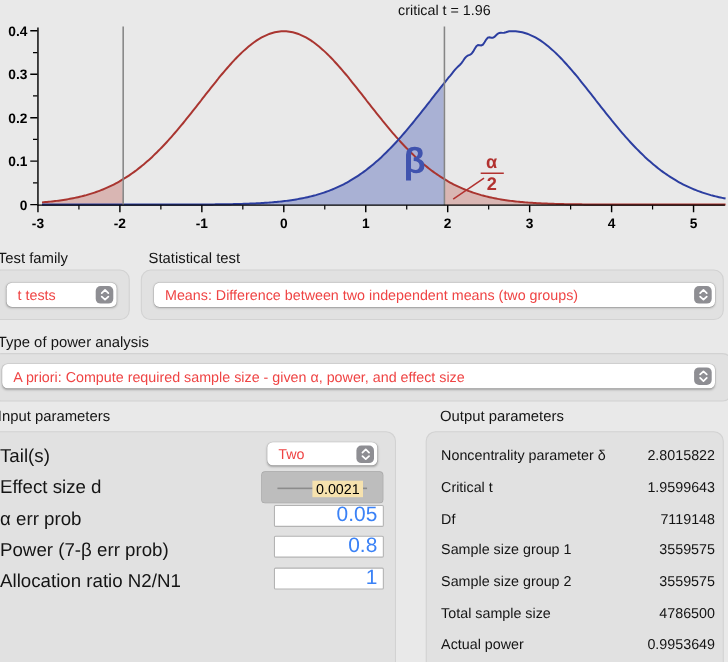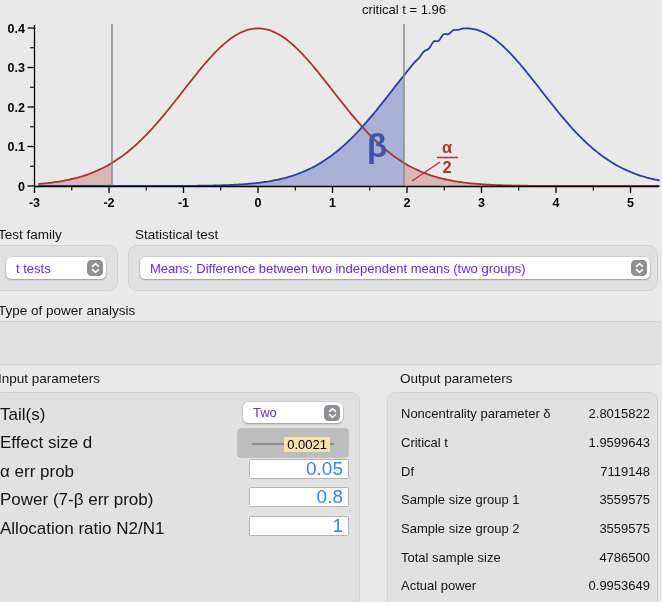--- a/index.html
+++ b/index.html
@@ -1,21 +1,21 @@
 <!DOCTYPE html>
 <html><head>
 <meta charset="utf-8">
 <style>
   html,body{margin:0;padding:0;background:#e9e9e9;}
   .app{position:relative;width:662px;height:602px;overflow:hidden;background:#e9e9e9;
        font-family:"Liberation Sans","DejaVu Sans",sans-serif;}
   .section-label{position:absolute;font-size:13.5px;color:#141414;white-space:nowrap;}
   .panel{position:absolute;background:#e1e1e1;border:1px solid #d2d2d2;border-radius:9px;box-sizing:border-box;}
   .popup{position:absolute;background:#fff;border-radius:5px;height:22px;box-sizing:border-box;
-         display:flex;align-items:center;padding:0 3px 0 10px;font-size:13px;color:#6d28d9;
+         display:flex;align-items:center;padding:0 3px 0 10px;font-size:13px;color:#ef4444;
          box-shadow:0 0 0 0.5px rgba(0,0,0,0.12),0 1px 2px rgba(0,0,0,0.28);}
   .popup-label{flex:1;white-space:nowrap;overflow:hidden;}
   .stepper{width:16px;height:16px;background:#8e8e93;border-radius:4.5px;flex:none;
            display:flex;align-items:center;justify-content:center;}
   .btn{position:absolute;background:#fff;border-radius:6.5px;font-size:13px;color:#000;
        display:flex;align-items:center;justify-content:center;
        box-shadow:0 0 0 0.5px rgba(0,0,0,0.16),0 1px 1.5px rgba(0,0,0,0.22);}
   .in-label{position:absolute;left:0;width:233px;text-align:left;font-size:17px;color:#141414;white-space:nowrap;}
   .textfield{position:absolute;left:249px;width:100px;height:20px;background:#fff;
              border:1px solid #b3b3b3;border-radius:1.5px;box-sizing:border-box;font-size:19px;color:#3b82f6;
@@ -120,20 +120,29 @@
     <span class="stepper">
       <svg width="11" height="12" viewBox="0 0 11 12">
           <path d="M2.5 4.4 L5.5 1.6 L8.5 4.4" fill="none" stroke="#fff" stroke-width="1.6" stroke-linecap="round" stroke-linejoin="round"></path>
           <path d="M2.5 7.6 L5.5 10.4 L8.5 7.6" fill="none" stroke="#fff" stroke-width="1.6" stroke-linecap="round" stroke-linejoin="round"></path>
         </svg>
     </span>
   </div>
 
   <div class="section-label" style="left:-2px;top:303px;">Type of power analysis</div>
   <div class="panel" style="left:-8px;top:321px;width:674px;height:44px;"></div>
+  <div class="popup" style="left:2px;top:331px;width:648px;">
+    <span class="popup-label">A priori: Compute required sample size - given α, power, and effect size</span>
+    <span class="stepper">
+      <svg width="11" height="12" viewBox="0 0 11 12">
+          <path d="M2.5 4.4 L5.5 1.6 L8.5 4.4" fill="none" stroke="#fff" stroke-width="1.6" stroke-linecap="round" stroke-linejoin="round"></path>
+          <path d="M2.5 7.6 L5.5 10.4 L8.5 7.6" fill="none" stroke="#fff" stroke-width="1.6" stroke-linecap="round" stroke-linejoin="round"></path>
+        </svg>
+    </span>
+  </div>
 
   <div class="section-label" style="left:-2px;top:371px;">Input parameters</div>
   <div class="section-label" style="left:400px;top:371px;">Output parameters</div>
 
   <div class="panel" style="left:-8px;top:392px;width:368px;height:220px;"></div>
   <div class="panel" style="left:387px;top:392px;width:271px;height:220px;"></div>
 
 
   <div id="input-rows">
       <div class="in-label" style="top: 405px;">Tail(s)</div>

